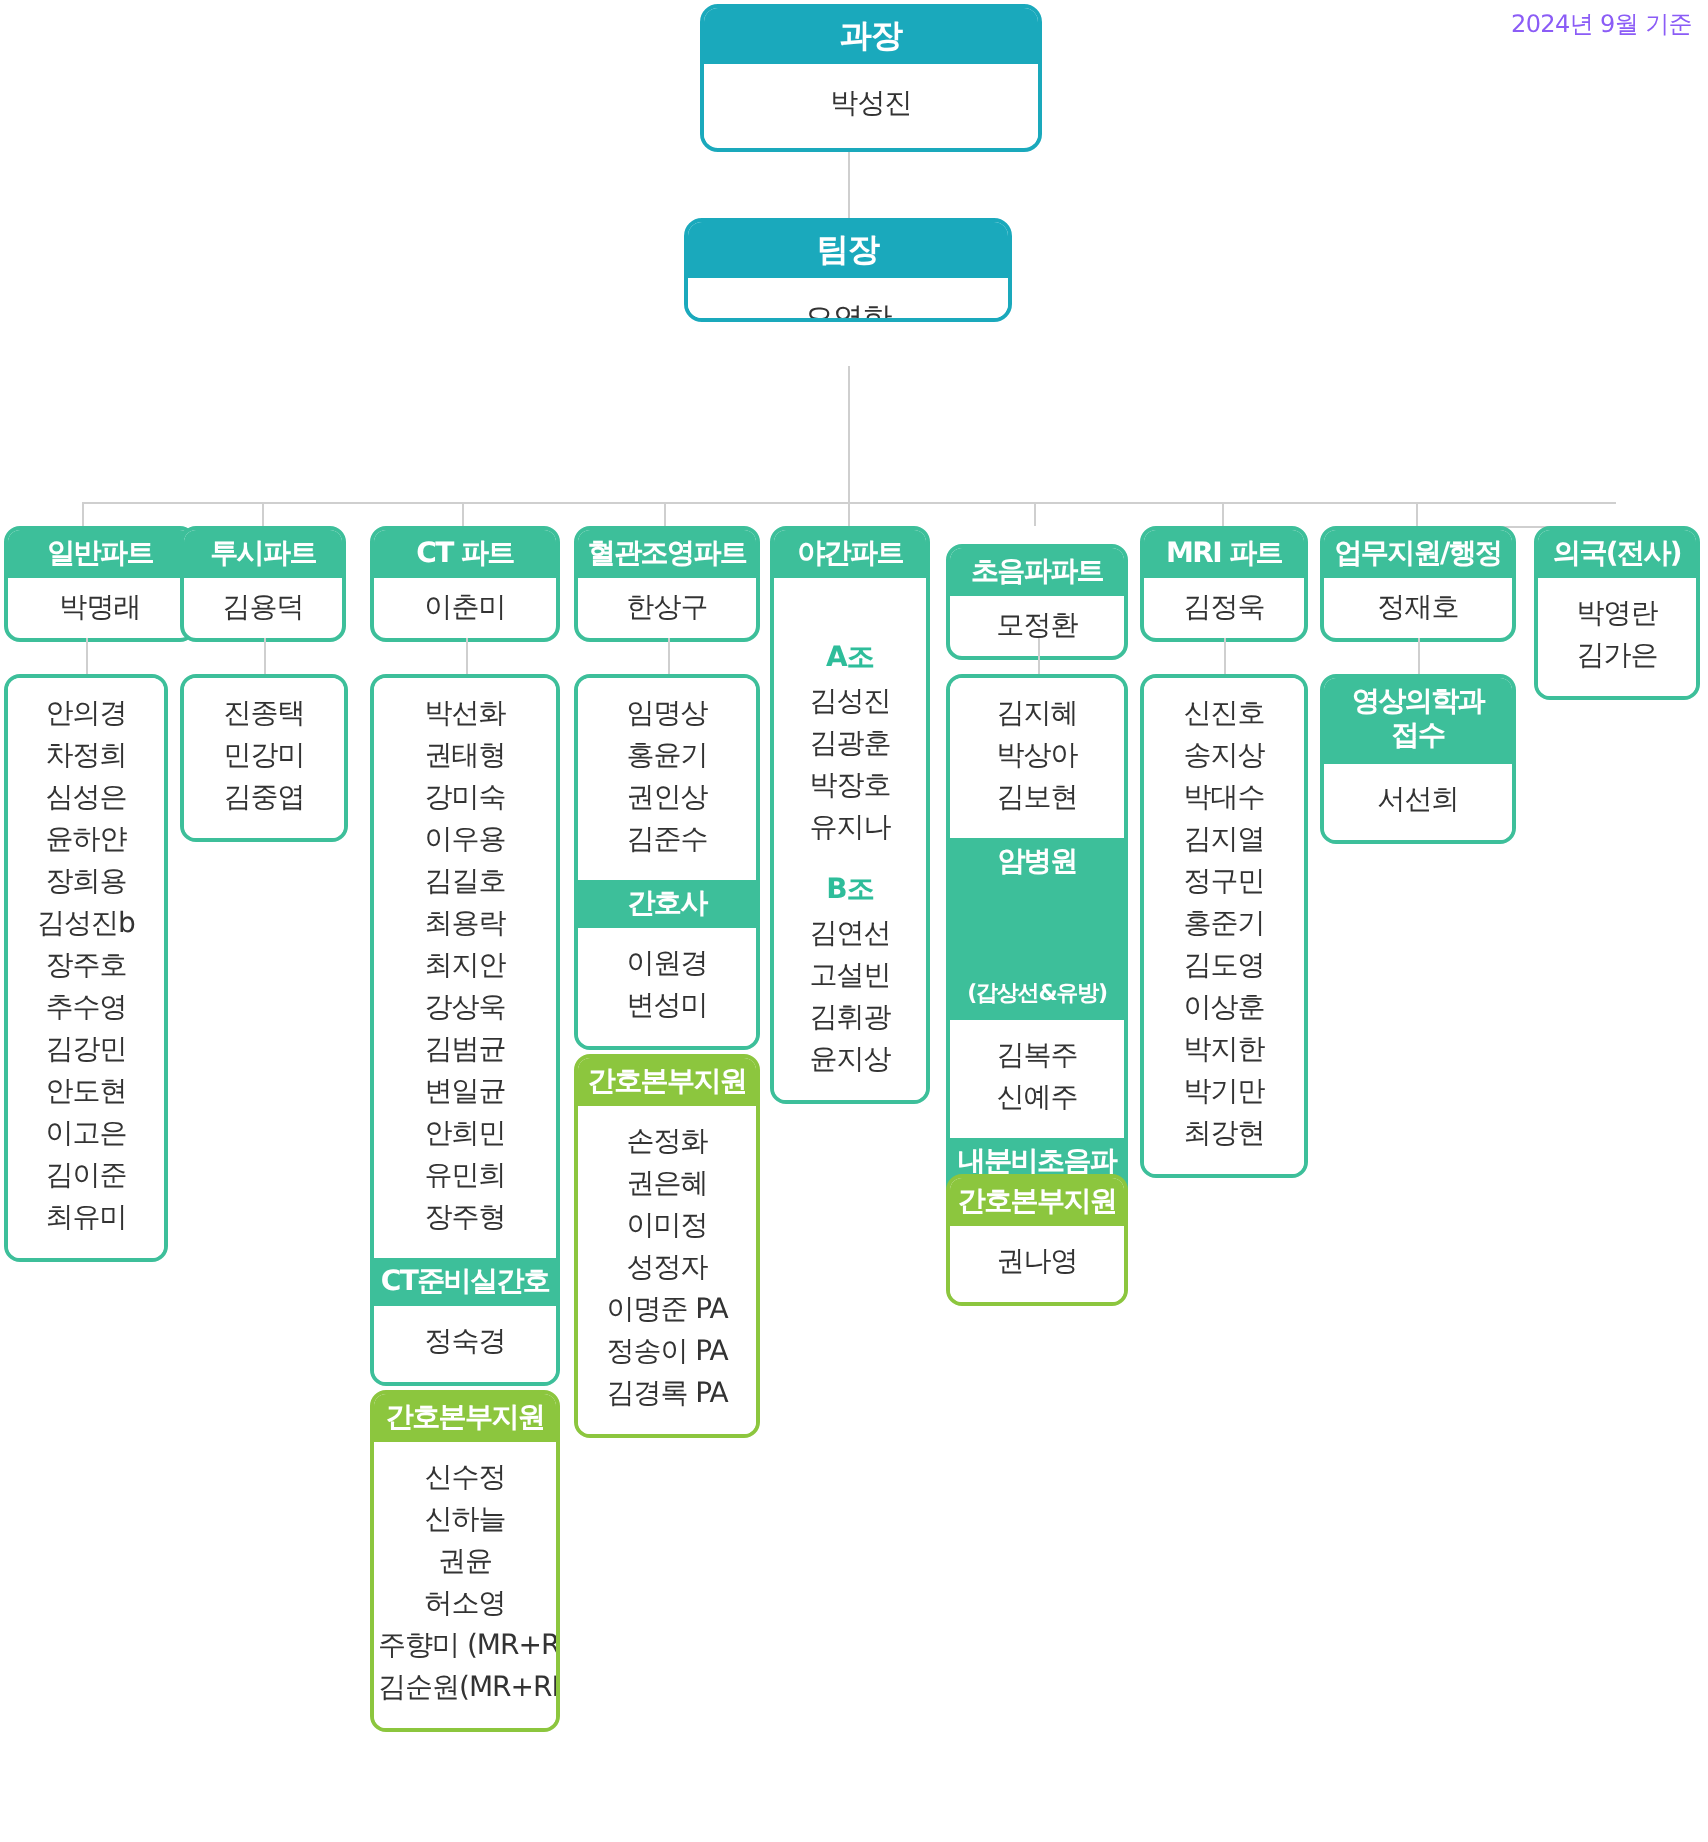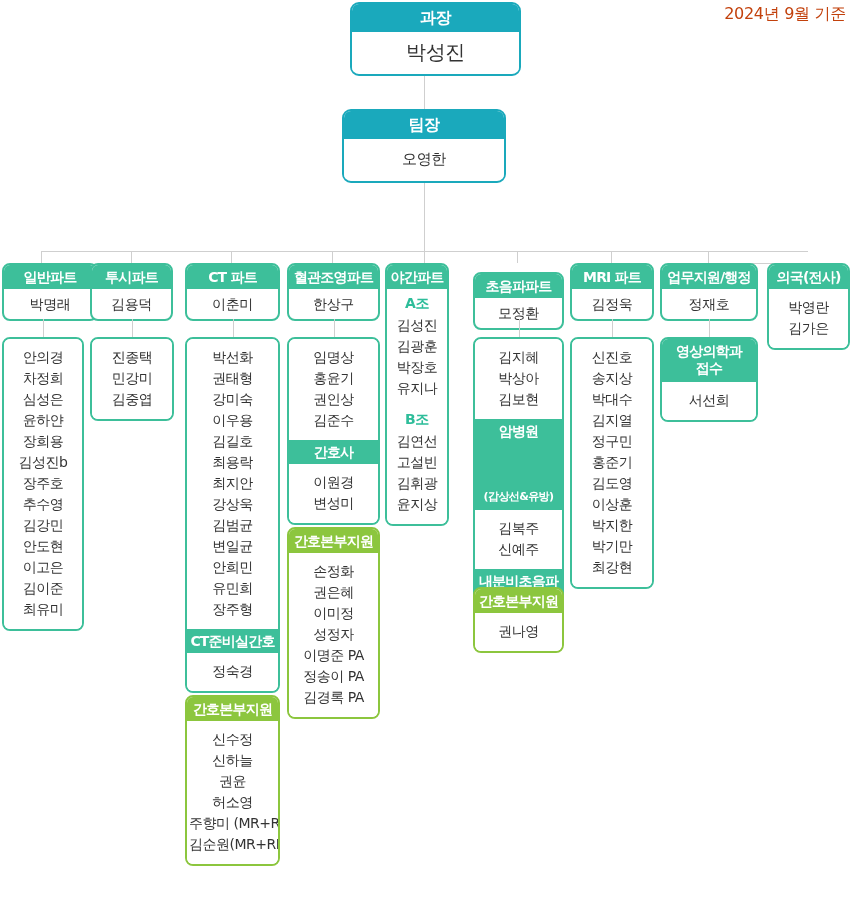--- a/index.html
+++ b/index.html
@@ -13,22 +13,22 @@
     width: 854px;
     height: 921px;
     overflow: hidden;
     background: #ffffff;
   }
 
   
   .datestamp {
     position: absolute;
     top: 4px; right: 8px;
-    font-size: 16px;
-    color: #c2410c;
+    font-size: 12px;
+    color: #8b5cf6;
     letter-spacing: -0.3px;
     white-space: nowrap;
   }
 
   
   .card {
     position: absolute;
     border: 2px solid #1aa9bc;
     border-radius: 9px;
     background: #ffffff;
@@ -51,23 +51,23 @@
     color: #333333;
     font-size: 14px;
     line-height: 21px;
     padding: 7px 2px 8px 2px;
     letter-spacing: -0.4px;
   }
 
   
   #box-gwajang { left: 350px; top: 2px; width: 171px; height: 74px; }
   #box-gwajang .card-head { line-height: 28px; height: 28px; font-size: 16px; }
-  #box-gwajang .card-body { font-size: 20px; line-height: 40px; padding: 0; }
-
-  #box-teamjang { left: 342px; top: 109px; width: 164px; height: 74px; }
+  #box-gwajang .card-body { font-size: 14px; line-height: 40px; padding: 0; }
+
+  #box-teamjang { left: 342px; top: 109px; width: 164px; height: 52px; }
   #box-teamjang .card-head { line-height: 28px; height: 28px; font-size: 16px; }
   #box-teamjang .card-body { font-size: 15px; line-height: 40px; padding: 0; }
 
   
   .conn {
     position: absolute;
     background: #cfcfcf;
   }
   .conn.v { width: 1px; }
   .conn.h { height: 1px; }
@@ -144,20 +144,21 @@
   .sub-head.lime { background: #8cc63e; }
 
   
   .inline-sub {
     display: block;
     color: #2ebd9a;
     font-weight: bold;
     font-size: 14px;
     line-height: 24px;
     letter-spacing: -0.4px;
+    margin-top: 26px;
   }
   .inline-sub.gap { margin-top: 8px; }
 </style>
 </head>
 <body>
 
 <div id="root">
 
   <div class="datestamp">2024년 9월 기준</div>
 
@@ -283,21 +284,21 @@
         <div class="names">
           <span class="nm">손정화</span>
           <span class="nm">권은혜</span>
           <span class="nm">이미정</span>
           <span class="nm">성정자</span>
           <span class="nm">이명준 PA</span>
           <span class="nm">정송이 PA</span>
           <span class="nm">김경록 PA</span>
         </div>
       </div>
-      <div class="part-head" style="left: 385px; top: 263px; width: 64px;">
+      <div class="part-head" style="left: 385px; top: 263px; width: 80px;">
         <div class="hd">야간파트</div>
         <div class="names" style="padding-top: 2px;">
           <span class="inline-sub">A조</span>
           <span class="nm">김성진</span>
           <span class="nm">김광훈</span>
           <span class="nm">박장호</span>
           <span class="nm">유지나</span>
           <span class="inline-sub gap">B조</span>
           <span class="nm">김연선</span>
           <span class="nm">고설빈</span>

